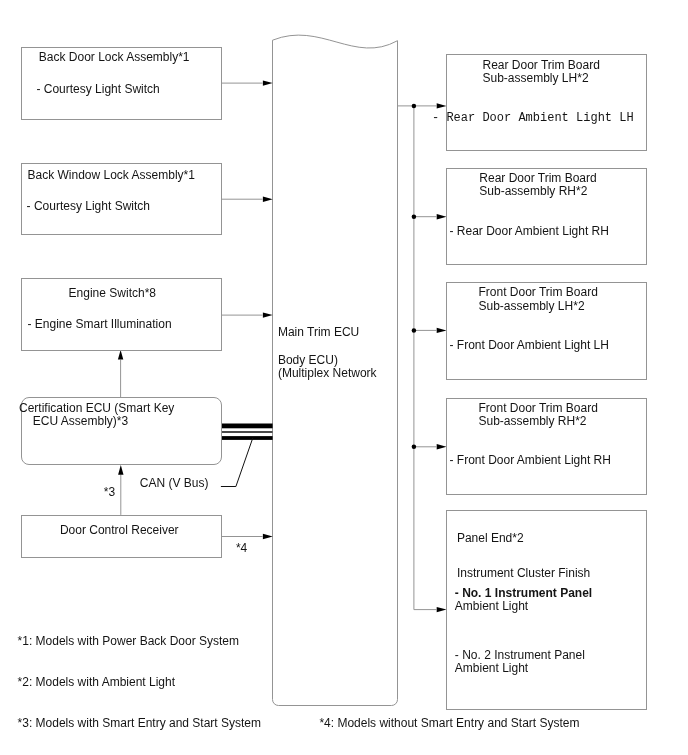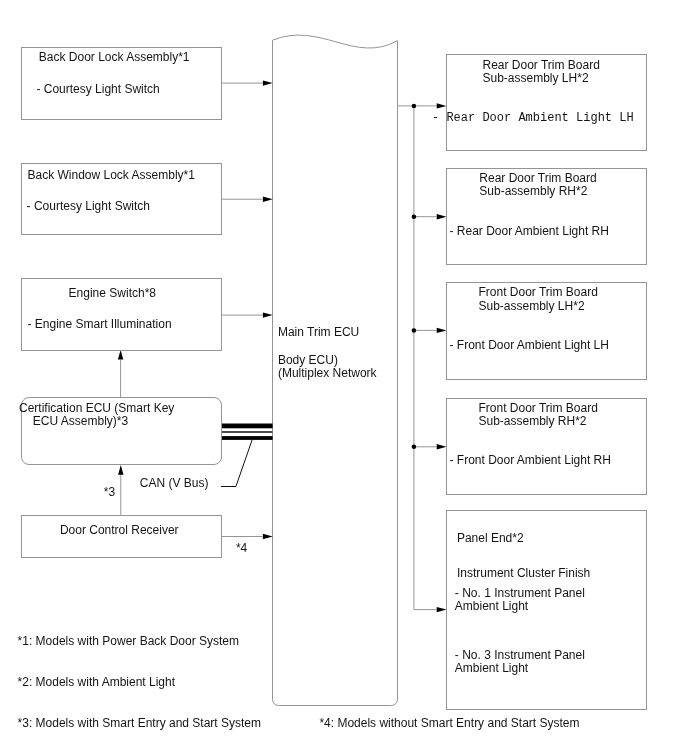--- a/index.html
+++ b/index.html
@@ -92,23 +92,23 @@
   <div class="tx" style="left:479.3px;top:185.3px;">Sub-assembly RH*2</div>
   <div class="tx" style="left:449.5px;top:224.5px;">- Rear Door Ambient Light RH</div>
   <div class="tx" style="left:478.5px;top:286.2px;">Front Door Trim Board</div>
   <div class="tx" style="left:478.5px;top:299.7px;">Sub-assembly LH*2</div>
   <div class="tx" style="left:449.5px;top:338.9px;">- Front Door Ambient Light LH</div>
   <div class="tx" style="left: 478.5px; top: 401.6px;">Front Door Trim Board</div>
   <div class="tx" style="left: 478.5px; top: 415.1px;">Sub-assembly RH*2</div>
   <div class="tx" style="left: 449.5px; top: 454.1px;">- Front Door Ambient Light RH</div>
   <div class="tx" style="left:456.9px;top:518.5px;margin-top:48px;">Instrument Cluster Finish</div>
   <div class="tx" style="left:456.9px;top:532.0px;">Panel End*2</div>
-  <div class="tx" style="left:454.8px;top:586.5px;">- No. 1 Instrument Panel</div>
+  <div class="tx" style="left:454.8px;top:586.5px;font-weight:bold;">- No. 1 Instrument Panel</div>
   <div class="tx" style="left:454.8px;top:600.0px;">Ambient Light</div>
-  <div class="tx" style="left:454.8px;top:648.6px;">- No. 3 Instrument Panel</div>
+  <div class="tx" style="left:454.8px;top:648.6px;">- No. 2 Instrument Panel</div>
   <div class="tx" style="left:454.8px;top:662.1px;">Ambient Light</div>
   <div class="tx" style="left: 139.8px; top: 477.1px;">CAN (V Bus)</div>
   <div class="tx" style="left: 103.8px; top: 486.1px;">*3</div>
   <div class="tx" style="left: 235.9px; top: 542.2px;">*4</div>
   <div class="tx" style="left: 17.6px; top: 635.2px;">*1: Models with Power Back Door System</div>
   <div class="tx" style="left: 17.6px; top: 675.7px;">*2: Models with Ambient Light</div>
   <div class="tx" style="left:17.6px;top:717.3px;">*3: Models with Smart Entry and Start System</div>
   <div class="tx" style="left:319.4px;top:717.3px;">*4: Models without Smart Entry and Start System</div>
 </div>
 

